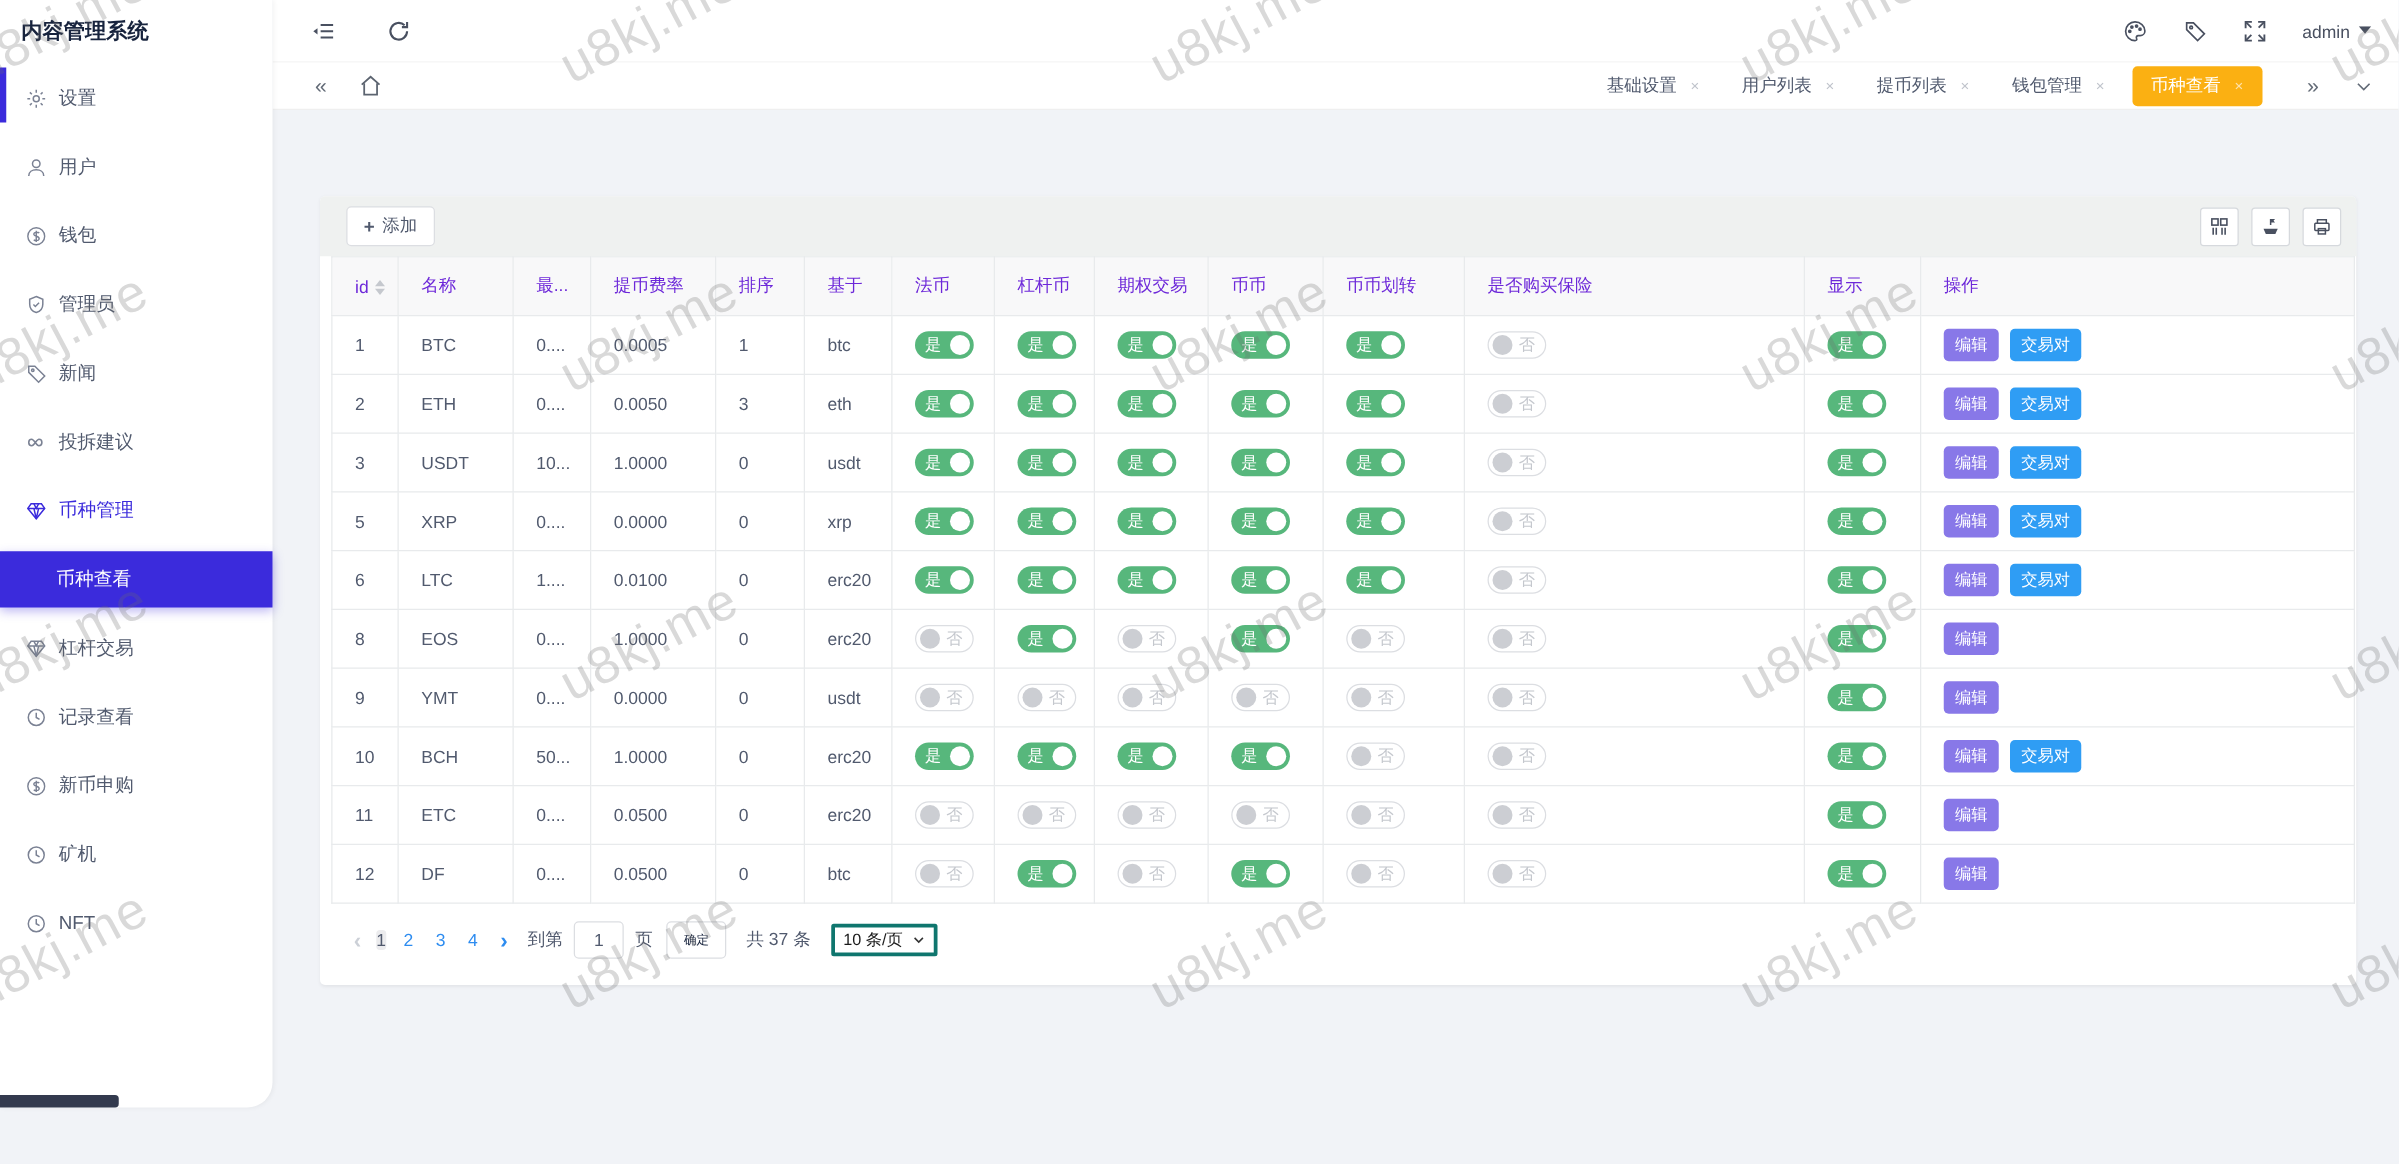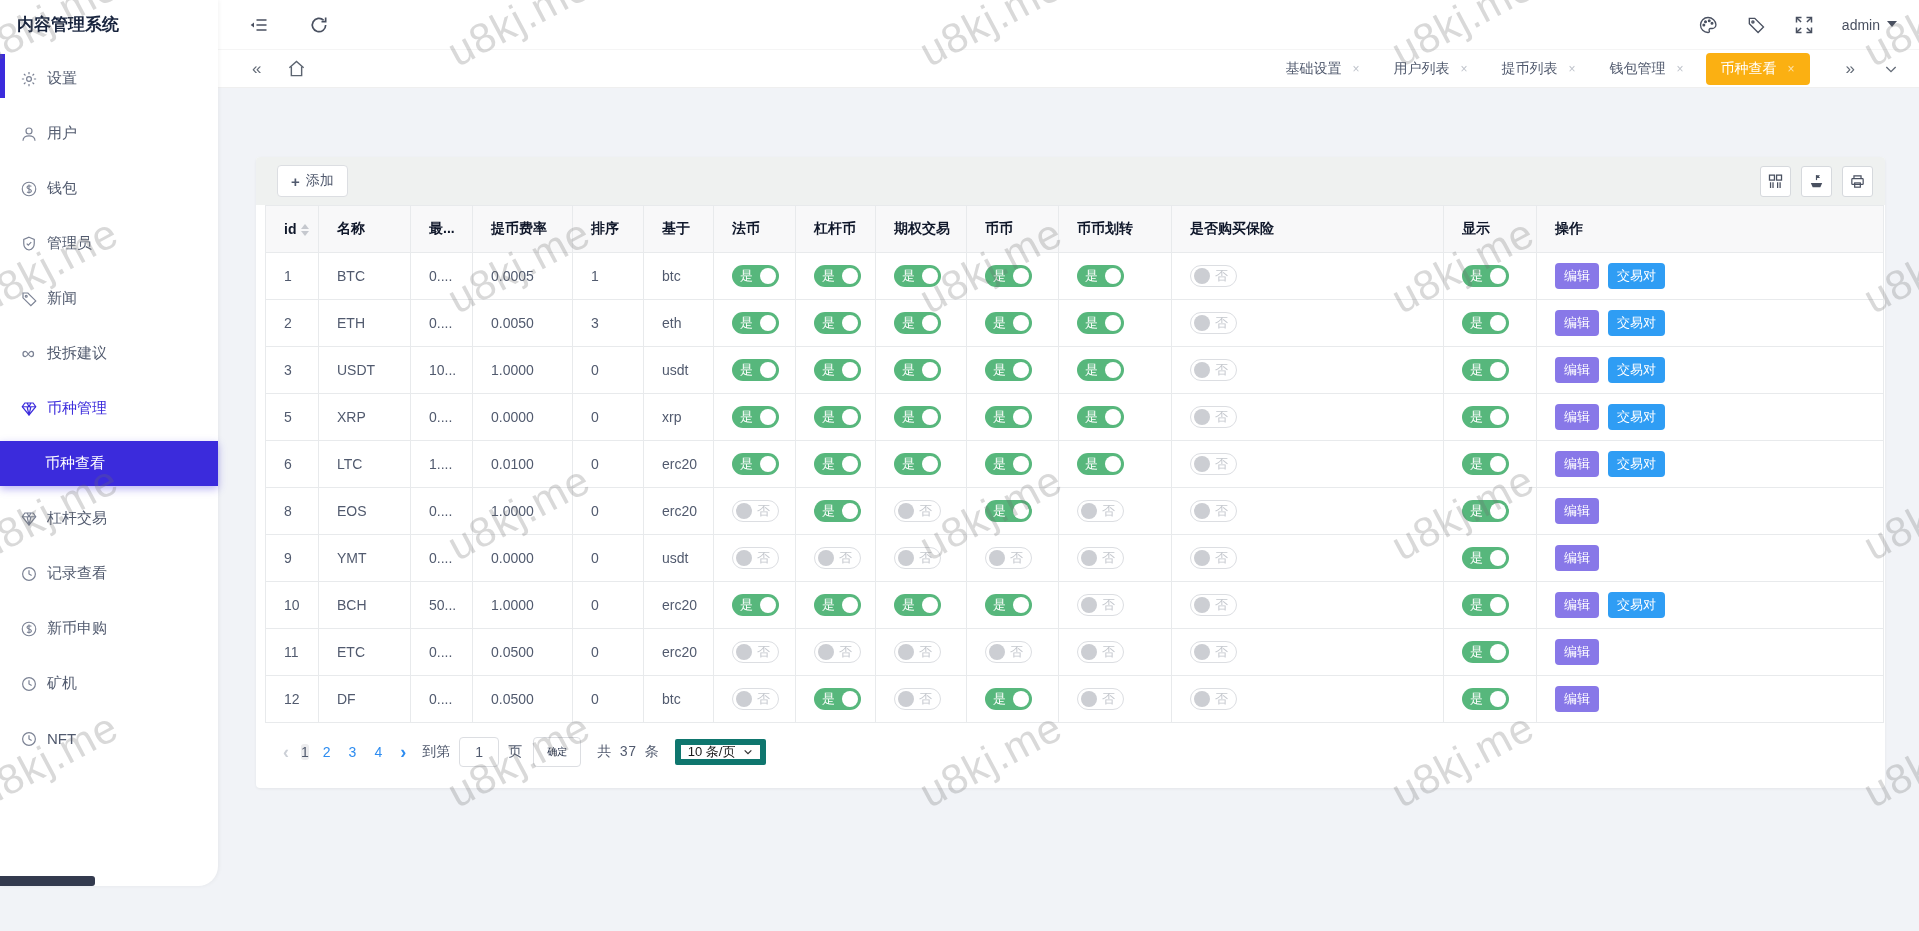--- a/index.html
+++ b/index.html
@@ -58,22 +58,22 @@
   .btn-add { display:inline-flex; align-items:center; gap:6px; background:#fff; border:1px solid #dcdee2;
     border-radius:4px; padding:6px 13px; font-size:14px; color:#515a6e; cursor:pointer; }
   .btn-add .plus { font-weight:bold; font-size:15px; line-height:1; }
   .card-toolbar .spacer { flex:1; }
   .tool-icon { width:31px; height:31px; background:#fff; border:1px solid #d6d9dd; border-radius:3px;
     display:inline-flex; align-items:center; justify-content:center; margin-left:10px; color:#495060; cursor:pointer; }
   .tool-icon svg { width:17px; height:17px; }
 
   .table-wrap { padding:0 9px; }
   table { border-collapse:collapse; table-layout:fixed; width:1618px; font-size:14px; color:#515a6e; }
-  th { background:#f8f8f9; height:47px; font-weight:700; text-align:left; padding-left:18px;
-    border:1px solid #e8eaec; color:#0f172a; white-space:nowrap; overflow:hidden; }
+  th { background:#f8f8f9; height:47px; font-weight:400; text-align:left; padding-left:18px;
+    border:1px solid #e8eaec; color:#6d28d9; white-space:nowrap; overflow:hidden; }
   td { height:47px; padding-left:18px; border:1px solid #e8eaec; background:#fff; white-space:nowrap; overflow:hidden; }
   .sort-caret { display:inline-flex; flex-direction:column; margin-left:5px; vertical-align:middle; }
   .sort-caret i { width:0; height:0; border-left:4px solid transparent; border-right:4px solid transparent; }
   .sort-caret .up { border-bottom:5px solid #c5c8ce; margin-bottom:2px; }
   .sort-caret .dn { border-top:5px solid #c5c8ce; }
 
   .sw { display:inline-flex; align-items:center; justify-content:space-between; width:47px; height:22px;
     border-radius:11px; font-size:13px; cursor:pointer; vertical-align:middle; }
   .sw .knob { width:16px; height:16px; border-radius:50%; }
   .sw.on { background:#57b77c; color:#fff; padding:0 3px 0 8px; }
@@ -89,22 +89,22 @@
   .pagination { display:flex; align-items:center; height:58px; padding-left:12px; font-size:14px; color:#515a6e; }
   .pg-prev { color:#ccd0d7; font-size:18px; font-weight:bold; margin:0 12px 0 6px; }
   .pg-next { color:#2d8cf0; font-size:18px; font-weight:bold; margin-right:16px; cursor:pointer; }
   .pg-num { color:#2d8cf0; margin-right:18px; cursor:pointer; min-width:14px; text-align:center; }
   .pg-num.current { background:#ececee; color:#515a6e; min-width:36px; height:28px; line-height:28px;
     border-radius:3px; margin-right:14px; }
   .goto-input { width:40px; height:30px; border:1px solid #dcdee2; border-radius:4px; text-align:center;
     font-size:14px; color:#515a6e; margin:0 9px; outline:none; }
   .btn-confirm { height:30px; padding:0 13px; background:#fff; border:1px solid #dcdee2; border-radius:4px;
     font-size:10px; color:#17233d; margin:0 16px 0 11px; cursor:pointer; }
-  .total { margin-right:16px;font-family:Liberation Mono, monospace; }
-  .page-size { display:inline-flex; align-items:center; gap:8px; border:6px solid #0f766e; border-radius:2px;
+  .total { margin-right:16px; }
+  .page-size { display:inline-flex; align-items:center; gap:8px; border:3px solid #0f766e; border-radius:2px;
     background:#fff; height:26px; padding:0 7px; font-size:13px; color:#1a1a1a; cursor:pointer; }
   .page-size svg { width:10px; height:10px; color:#333; }
 
   
   .wm-layer { position:absolute; inset:0; pointer-events:none; z-index:40; overflow:hidden; }
   .wm { position:absolute; font-size:42px; font-weight:500; letter-spacing:1px;
     color:rgba(110,110,110,.26); transform:rotate(-28deg); white-space:nowrap; }
 </style>
 </head>
 <body>

